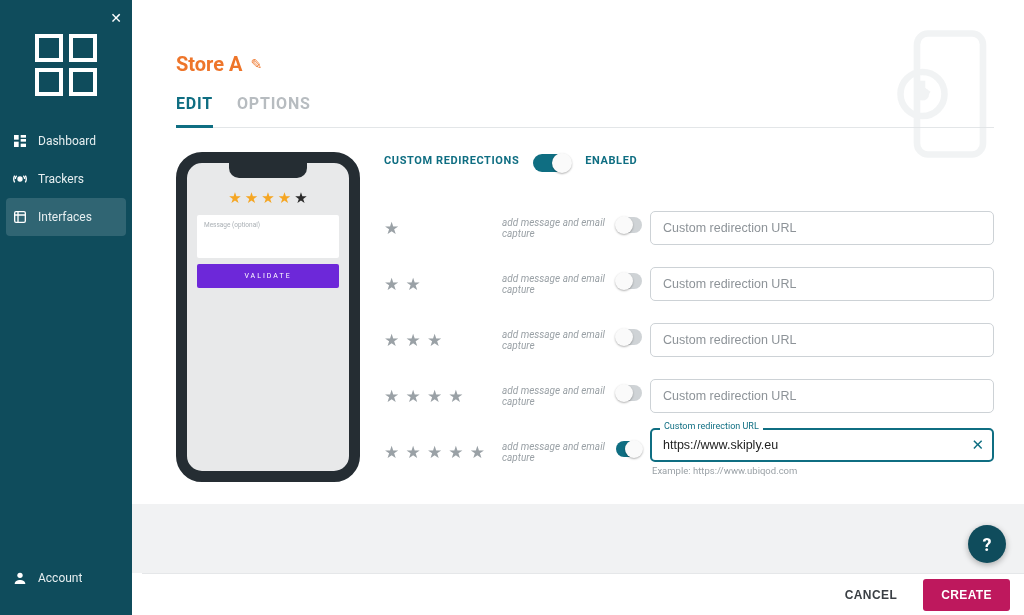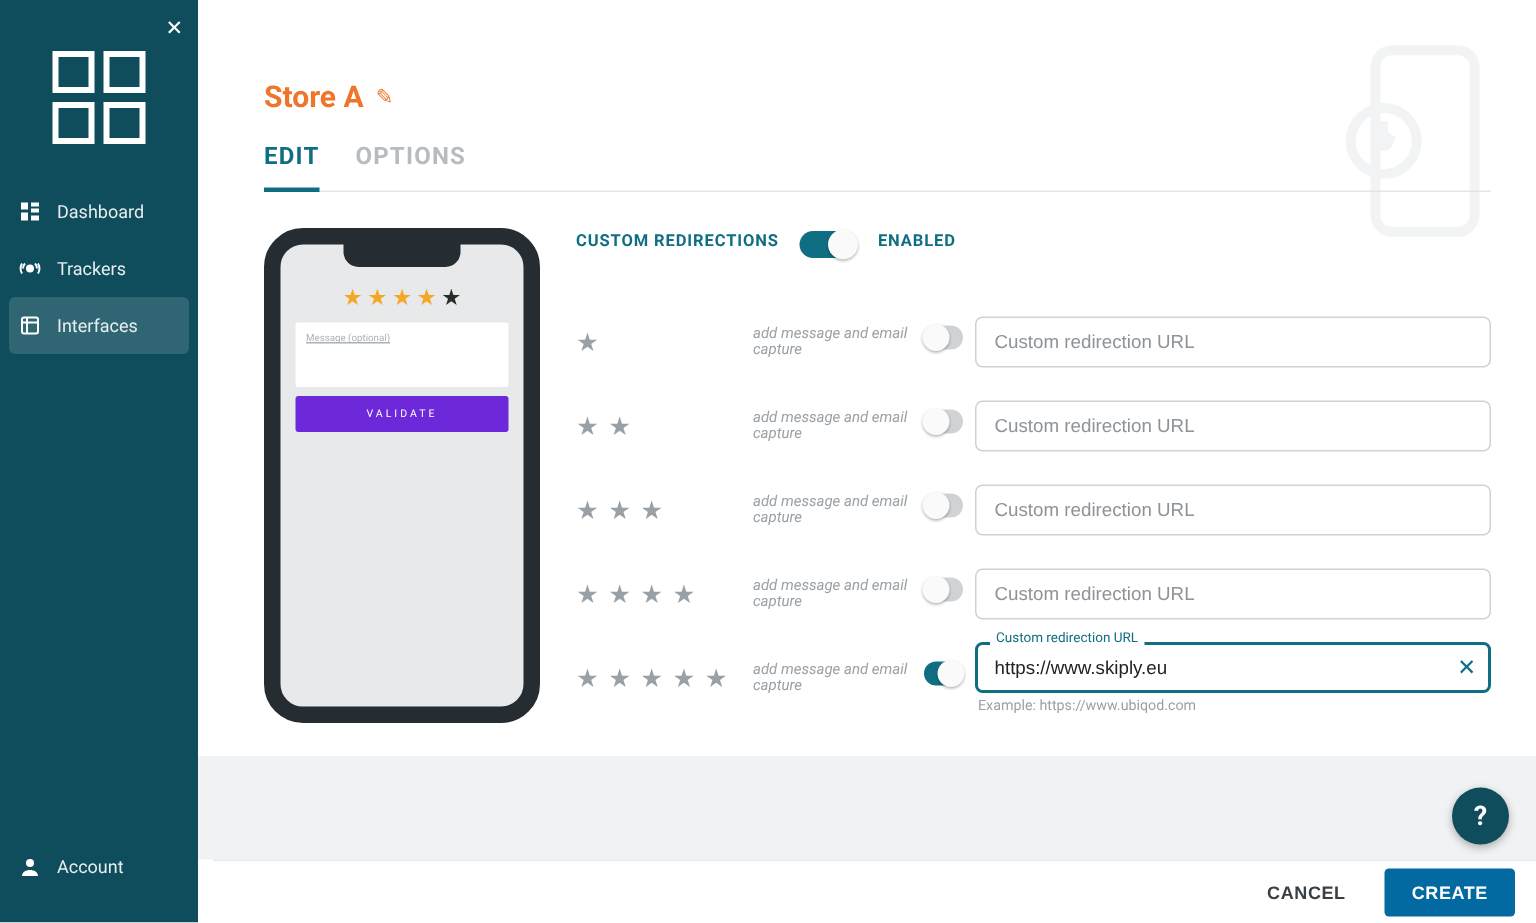--- a/index.html
+++ b/index.html
@@ -167,21 +167,21 @@
     }
     .star-on { color: #f5a623; }
     .star-off { color: #2b2b2b; }
     .ph-box {
       background: #fff;
       border-radius: 2px;
       padding: 6px 7px;
       font-size: 6.5px;
       color: #aab0b5;
     }
-    .ph-box.tall { height: 43px; text-decoration: underline; }
+    .ph-box.tall { height: 43px; }
     .ph-validate {
       background: #6d28d9;
       color: #fff;
       text-align: center;
       font-size: 7px;
       letter-spacing: 2px;
       padding: 8px;
       border-radius: 2px;
     }
     .config {
@@ -313,21 +313,21 @@
       padding: 9px 18px;
       font-size: 12px;
       font-weight: 600;
       letter-spacing: 0.4px;
       border-radius: 3px;
       cursor: pointer;
       border: none;
       background: transparent;
     }
     .btn.cancel { color: #3a3f44; }
-    .btn.primary { background: #0369a1; color: #fff; text-align: right; }
+    .btn.primary { background: #be185d; color: #fff; text-align: right; }
   </style>
 </head>
 <body>
 
 <div class="sidebar">
   <span class="close-x">✕</span>
   <div class="logo-squares">
     <div></div>
       <div></div>
       <div></div>

